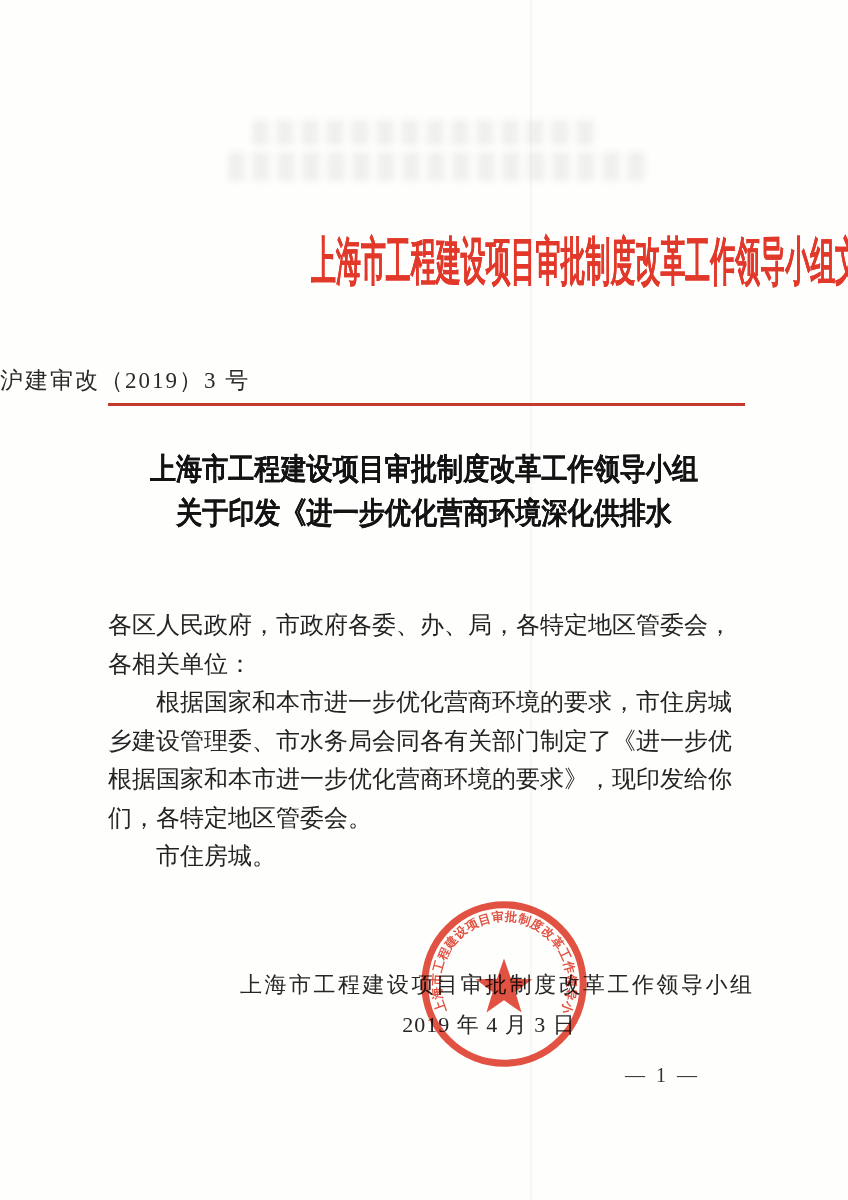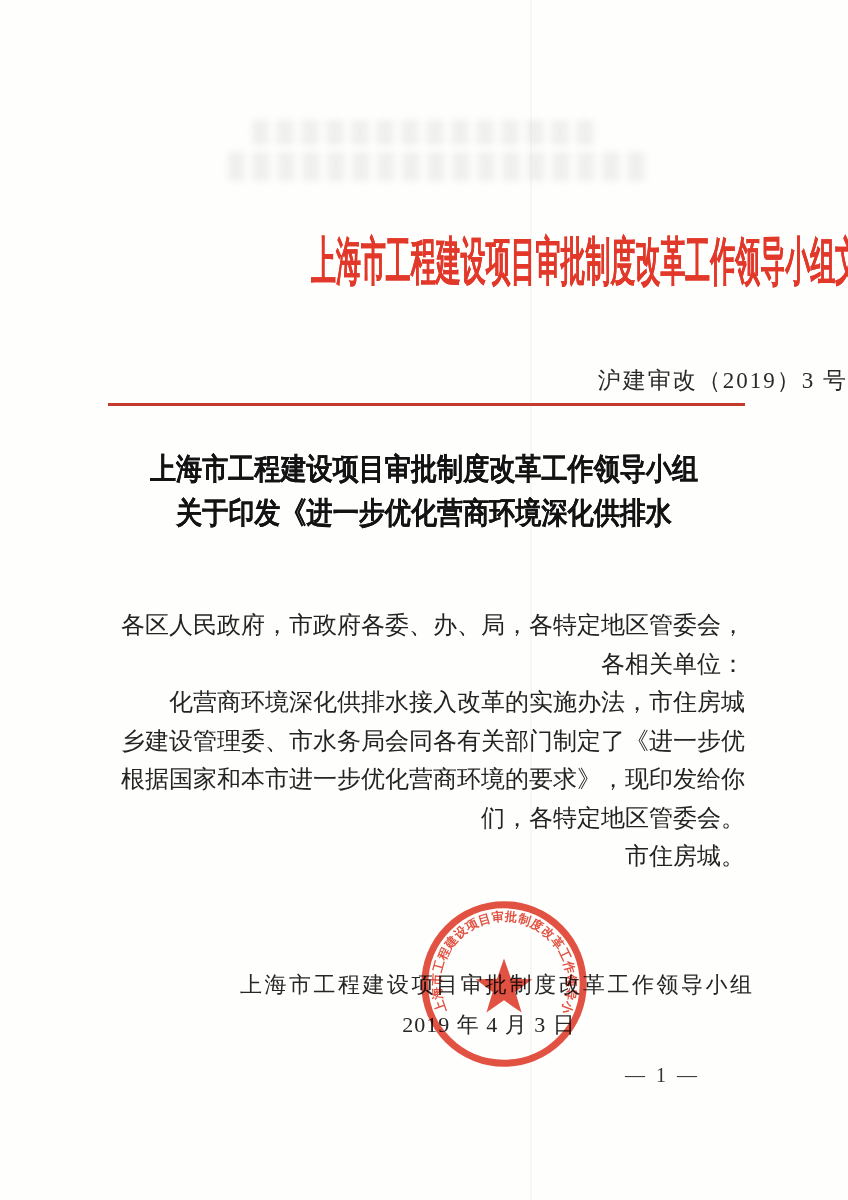--- a/index.html
+++ b/index.html
@@ -42,21 +42,21 @@
     display:inline-block;
     font-size:52px;line-height:56px;font-weight:bold;
     color:var(--header-red);
     transform:scaleX(0.48);
     transform-origin:50% 50%;
     letter-spacing:0;
     text-shadow:0 0 0.5px var(--header-red);
   }
   .doc-number{
     position:absolute;left:0;top:366px;width:848px;
-    text-align:right;
+    text-align:left;
     font-size:23px;line-height:30px;
     letter-spacing:2px;
     color:#2a2a2a;
   }
   .red-rule{
     position:absolute;left:108px;top:403px;width:637px;height:3px;
     background:var(--rule-red);
   }
   .doc-title{
     position:absolute;left:0;top:447px;width:848px;
@@ -67,21 +67,20 @@
     font-size:30px;line-height:44px;white-space:nowrap;
   }
   .doc-title .t-line > span{
     display:inline-block;transform:scaleX(0.87);transform-origin:50% 50%;
     text-shadow:0 0 0.4px #131313;
   }
   .doc-body{
     position:absolute;left:108px;top:606px;width:637px;
     font-size:24px;line-height:38.5px;
     color:#232323;
-    text-align:right;
   }
   .doc-body .b-line{white-space:nowrap;}
   .doc-body .indent{text-indent:48px;}
   .signature-org{
     position:absolute;left:240px;top:970px;width:500px;
     font-size:22px;line-height:30px;letter-spacing:2.5px;
     white-space:nowrap;color:#262626;
   }
   .signature-date{
     position:absolute;left:0;top:1010px;width:978px;
@@ -118,21 +117,21 @@
   <div class="red-rule"></div>
 
   <div class="doc-title">
     <div class="t-line"><span>上海市工程建设项目审批制度改革工作领导小组</span></div>
     <div class="t-line"><span>关于印发《进一步优化营商环境深化供排水</span></div>
   </div>
 
   <div class="doc-body">
     <div class="b-line">各区人民政府，市政府各委、办、局，各特定地区管委会，</div>
     <div class="b-line">各相关单位：</div>
-    <div class="b-line indent">化营商环境深化供排水接入改革的实施办法，市住房城</div>
+    <div class="b-line indent">根据国家和本市进一步优化营商环境的要求，市住房城</div>
     <div class="b-line">乡建设管理委、市水务局会同各有关部门制定了《进一步优</div>
     <div class="b-line">根据国家和本市进一步优化营商环境的要求》，现印发给你</div>
     <div class="b-line">们，各特定地区管委会。</div>
     <div class="b-line indent">市住房城。</div>
   </div>
 
   <div class="signature-org">上海市工程建设项目审批制度改革工作领导小组</div>
   <div class="signature-date">2019 年 4 月 3 日</div>
 
   <svg class="seal" viewBox="0 0 200 200" aria-hidden="true">

